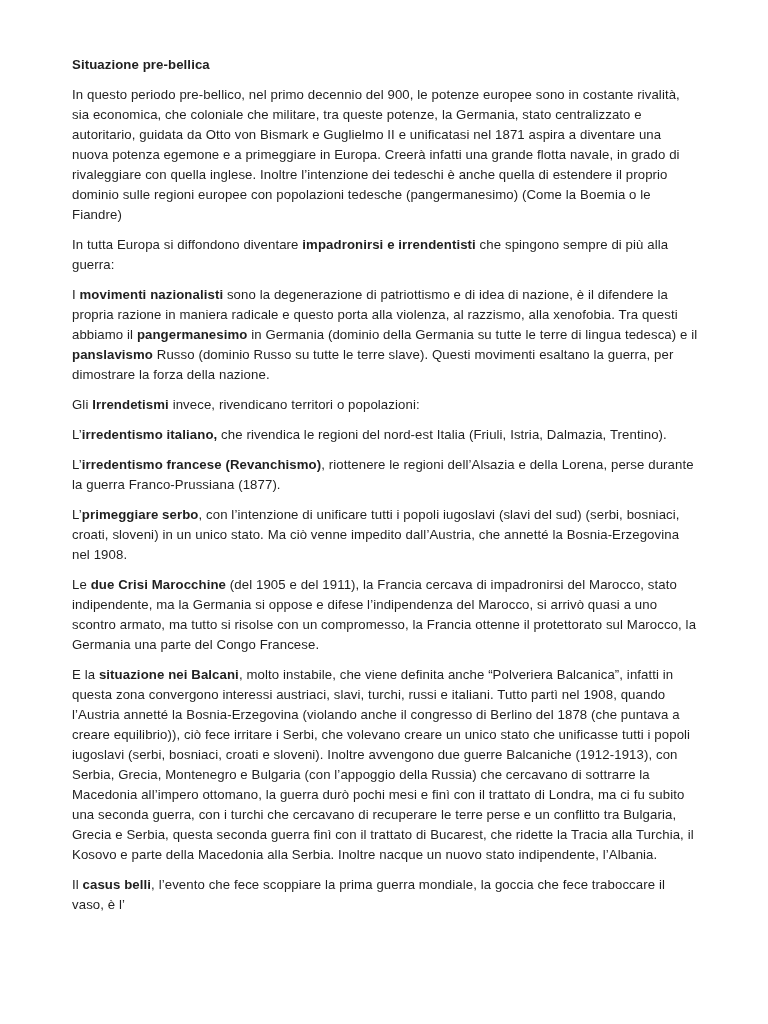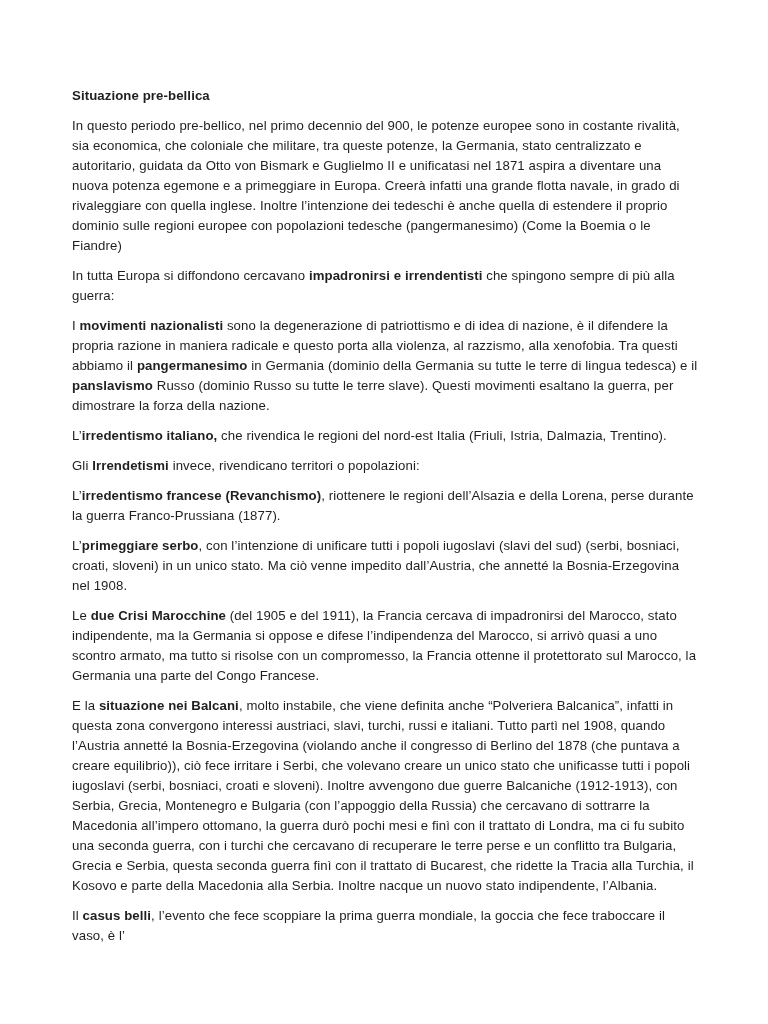--- a/index.html
+++ b/index.html
@@ -7,21 +7,21 @@
     width: 768px;
     height: 1024px;
     background: #ffffff;
     overflow: hidden;
     font-family: "Liberation Sans", sans-serif;
   }
   .page {
     box-sizing: border-box;
     width: 768px;
     height: 1024px;
-    padding: 86px 68px 40px 72px;
+    padding: 55px 68px 40px 72px;
     background: #ffffff;
   }
   .doc-body {
     width: 628px;
     color: #1f1f1f;
   }
   .block {
     margin: 0 0 10px 0;
     font-size: 13.2px;
     line-height: 20px;
@@ -31,23 +31,23 @@
   .block.heading { font-weight: bold; }
   .block strong { font-weight: bold; }
 </style>
 </head>
 <body style="background: rgb(255, 255, 255);">
 
 <div class="page">
   <div class="doc-body" style="color: rgb(31, 31, 31);">
       <p class="block heading"><strong>Situazione pre-bellica</strong></p>
       <p class="block"><span>In questo periodo pre-bellico, nel primo decennio del 900, le potenze europee sono in costante rivalità, sia economica, che coloniale che militare, tra queste potenze, la Germania, stato centralizzato e autoritario, guidata da Otto von Bismark e Guglielmo II e unificatasi nel 1871 aspira a diventare una nuova potenza egemone e a primeggiare in Europa. Creerà infatti una grande flotta navale, in grado di rivaleggiare con quella inglese. Inoltre l’intenzione dei tedeschi è anche quella di estendere il proprio dominio sulle regioni europee con popolazioni tedesche (pangermanesimo) (Come la Boemia o le Fiandre)</span></p>
-      <p class="block"><span>In tutta Europa si diffondono cercavano </span><strong>impadronirsi e irrendentisti</strong><span> che spingono sempre di più alla guerra:</span></p>
+      <p class="block"><span>In tutta Europa si diffondono diventare </span><strong>impadronirsi e irrendentisti</strong><span> che spingono sempre di più alla guerra:</span></p>
       <p class="block"><span>I </span><strong>movimenti nazionalisti</strong><span> sono la degenerazione di patriottismo e di idea di nazione, è il difendere la propria razione in maniera radicale e questo porta alla violenza, al razzismo, alla xenofobia. Tra questi abbiamo il </span><strong>pangermanesimo</strong><span> in Germania (dominio della Germania su tutte le terre di lingua tedesca) e il </span><strong>panslavismo</strong><span> Russo (dominio Russo su tutte le terre slave). Questi movimenti esaltano la guerra, per dimostrare la forza della nazione.</span></p>
+      <p class="block"><span>Gli </span><strong>Irrendetismi</strong><span> invece, rivendicano territori o popolazioni:</span></p>
       <p class="block"><span>L’</span><strong>irredentismo italiano,</strong><span> che rivendica le regioni del nord-est Italia (Friuli, Istria, Dalmazia, Trentino).</span></p>
-      <p class="block"><span>Gli </span><strong>Irrendetismi</strong><span> invece, rivendicano territori o popolazioni:</span></p>
       <p class="block"><span>L’</span><strong>irredentismo francese (Revanchismo)</strong><span>, riottenere le regioni dell’Alsazia e della Lorena, perse durante la guerra Franco-Prussiana (1877).</span></p>
       <p class="block"><span>L’</span><strong>primeggiare serbo</strong><span>, con l’intenzione di unificare tutti i popoli iugoslavi (slavi del sud) (serbi, bosniaci, croati, sloveni) in un unico stato. Ma ciò venne impedito dall’Austria, che annetté la Bosnia-Erzegovina nel 1908.</span></p>
       <p class="block"><span>Le </span><strong>due Crisi Marocchine</strong><span> (del 1905 e del 1911), la Francia cercava di impadronirsi del Marocco, stato indipendente, ma la Germania si oppose e difese l’indipendenza del Marocco, si arrivò quasi a uno scontro armato, ma tutto si risolse con un compromesso, la Francia ottenne il protettorato sul Marocco, la Germania una parte del Congo Francese.</span></p>
       <p class="block"><span>E la </span><strong>situazione nei Balcani</strong><span>, molto instabile, che viene definita anche “Polveriera Balcanica”, infatti in questa zona convergono interessi austriaci, slavi, turchi, russi e italiani. Tutto partì nel 1908, quando l’Austria annetté la Bosnia-Erzegovina (violando anche il congresso di Berlino del 1878 (che puntava a creare equilibrio)), ciò fece irritare i Serbi, che volevano creare un unico stato che unificasse tutti i popoli iugoslavi (serbi, bosniaci, croati e sloveni). Inoltre avvengono due guerre Balcaniche (1912-1913), con Serbia, Grecia, Montenegro e Bulgaria (con l’appoggio della Russia) che cercavano di sottrarre la Macedonia all’impero ottomano, la guerra durò pochi mesi e finì con il trattato di Londra, ma ci fu subito una seconda guerra, con i turchi che cercavano di recuperare le terre perse e un conflitto tra Bulgaria, Grecia e Serbia, questa seconda guerra finì con il trattato di Bucarest, che ridette la Tracia alla Turchia, il Kosovo e parte della Macedonia alla Serbia. Inoltre nacque un nuovo stato indipendente, l’Albania.</span></p>
       <p class="block"><span>Il </span><strong>casus belli</strong><span>, l’evento che fece scoppiare la prima guerra mondiale, la goccia che fece traboccare il vaso, è l’</span></p>
     </div>
 </div>
 
 </body></html>

